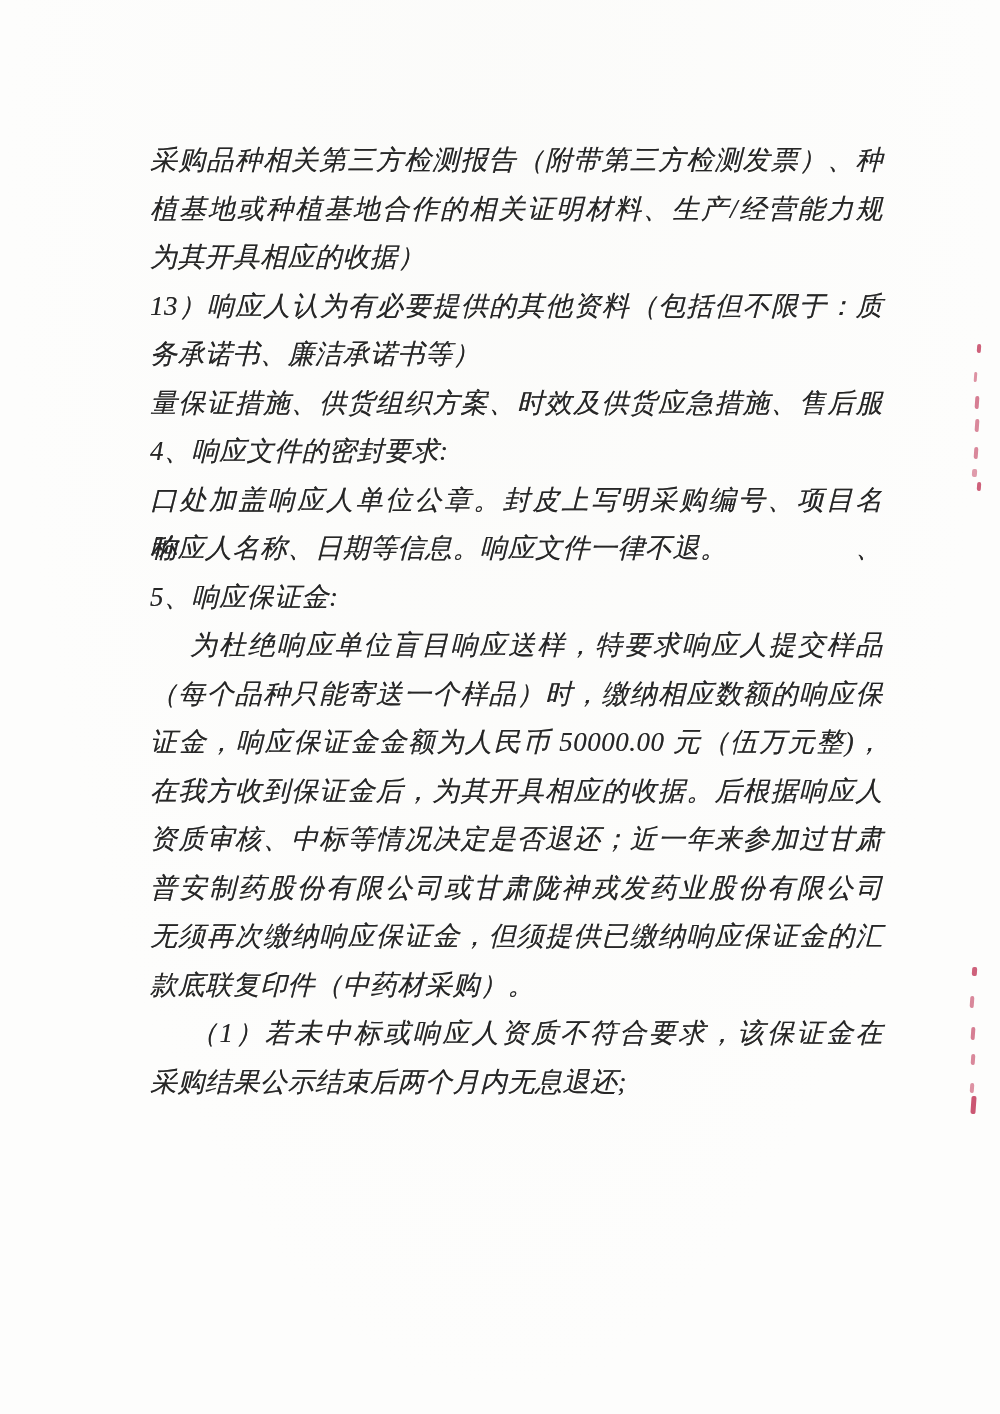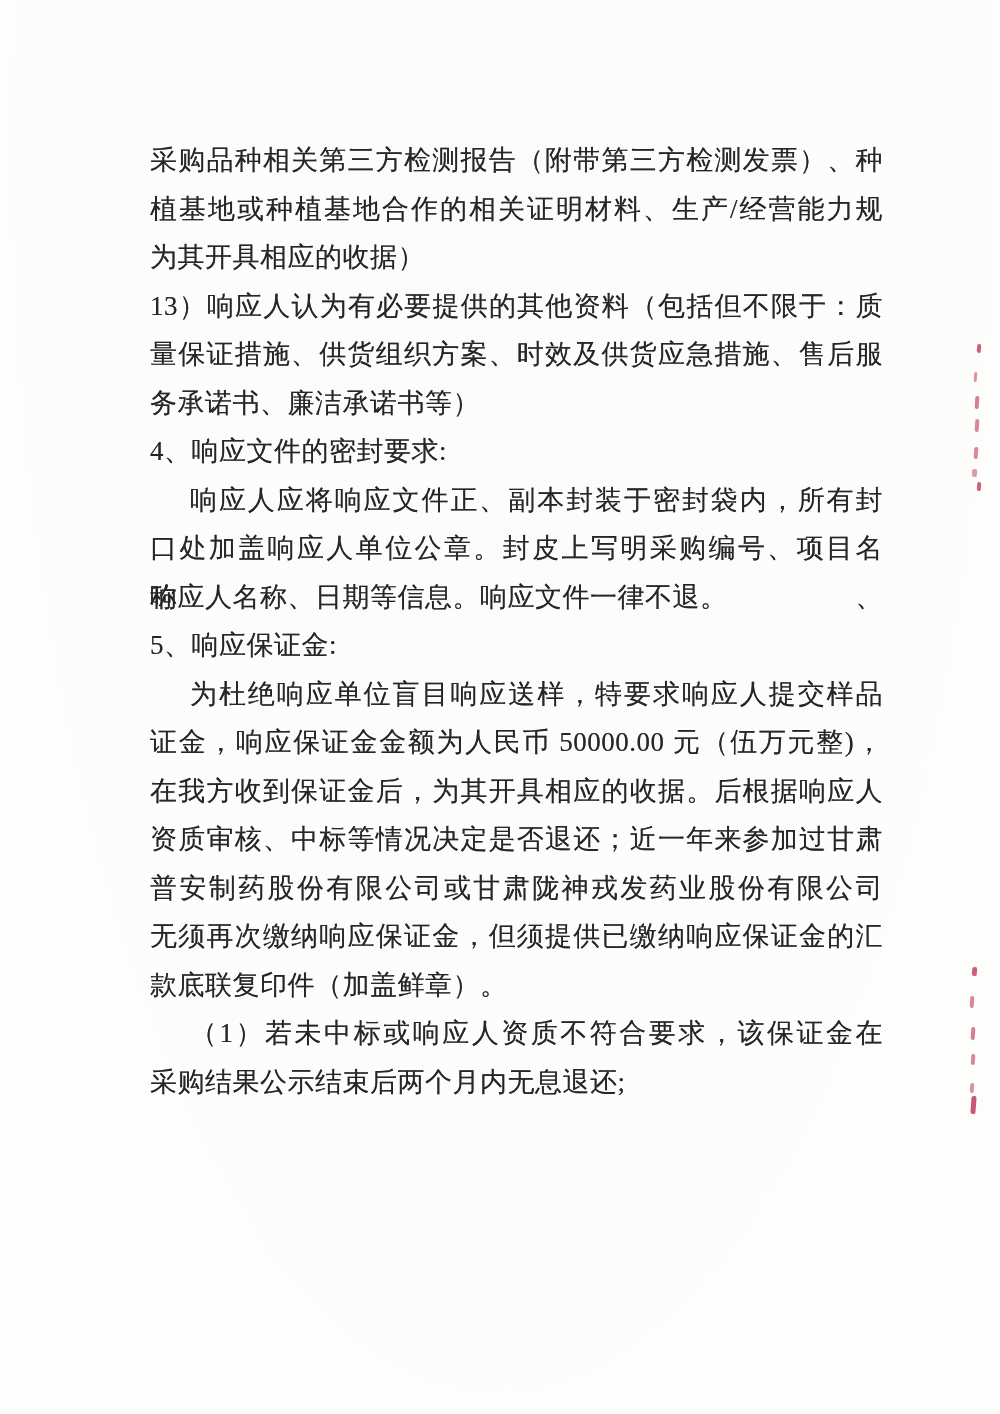--- a/index.html
+++ b/index.html
@@ -12,20 +12,21 @@
     background: #fdfdfc;
     position: relative;
     overflow: hidden;
   }
   .page {
     position: absolute;
     inset: 0;
     background:
       radial-gradient(ellipse at 50% 10%, rgba(250,250,248,0.6), rgba(252,252,250,0) 70%),
       #fdfdfc;
+    font-style: italic;
   }
   .text-block {
     position: absolute;
     left: 150px;
     top: 136px;
     width: 733px;
     color: #262626;
   }
   .line {
     display: block;
@@ -52,34 +53,34 @@
 </style>
 </head>
 <body>
 
 <div class="page">
   <div class="text-block">
     <div class="line full">采购品种相关第三方检测报告（附带第三方检测发票）、种</div>
     <div class="line full">植基地或种植基地合作的相关证明材料、生产/经营能力规</div>
     <div class="line">为其开具相应的收据）</div>
     <div class="line full">13）响应人认为有必要提供的其他资料（包括但不限于：质</div>
+    <div class="line">务承诺书、廉洁承诺书等）</div>
     <div class="line full">量保证措施、供货组织方案、时效及供货应急措施、售后服</div>
-    <div class="line">务承诺书、廉洁承诺书等）</div>
     <div class="line">4、响应文件的密封要求:</div>
-    <div class="line full ind">响应人应将响应文件正、副本封装于密封袋内，所有封</div>
     <div class="line full">口处加盖响应人单位公章。封皮上写明采购编号、项目名称、</div>
     <div class="line">响应人名称、日期等信息。响应文件一律不退。</div>
     <div class="line">5、响应保证金:</div>
     <div class="line full ind">为杜绝响应单位盲目响应送样，特要求响应人提交样品</div>
+    <div class="line full">（每个品种只能寄送一个样品）时，缴纳相应数额的响应保</div>
     <div class="line full">证金，响应保证金金额为人民币 50000.00 元（伍万元整)，</div>
     <div class="line full">在我方收到保证金后，为其开具相应的收据。后根据响应人</div>
     <div class="line full">资质审核、中标等情况决定是否退还；近一年来参加过甘肃</div>
     <div class="line full">普安制药股份有限公司或甘肃陇神戎发药业股份有限公司</div>
     <div class="line full">无须再次缴纳响应保证金，但须提供已缴纳响应保证金的汇</div>
-    <div class="line">款底联复印件（加盖鲜章）。</div>
+    <div class="line">款底联复印件（中药材采购）。</div>
     <div class="line full ind">（1）若未中标或响应人资质不符合要求，该保证金在</div>
     <div class="line">采购结果公示结束后两个月内无息退还;</div>
   </div>
   <div class="bleed-marks">
       <span class="mark" style="left: 977px; top: 344px; width: 4px; height: 9px; opacity: 0.8; background: rgb(194, 58, 90);"></span>
       <span class="mark" style="left: 974px; top: 372px; width: 3px; height: 10px; opacity: 0.55; background: rgb(194, 58, 90);"></span>
       <span class="mark" style="left: 975px; top: 396px; width: 4px; height: 13px; opacity: 0.65; background: rgb(194, 58, 90);"></span>
       <span class="mark" style="left: 975px; top: 419px; width: 4px; height: 13px; opacity: 0.6; background: rgb(194, 58, 90);"></span>
       <span class="mark" style="left: 974px; top: 447px; width: 4px; height: 12px; opacity: 0.6; background: rgb(194, 58, 90);"></span>
       <span class="mark" style="left: 972px; top: 469px; width: 5px; height: 8px; opacity: 0.5; background: rgb(194, 58, 90);"></span>

